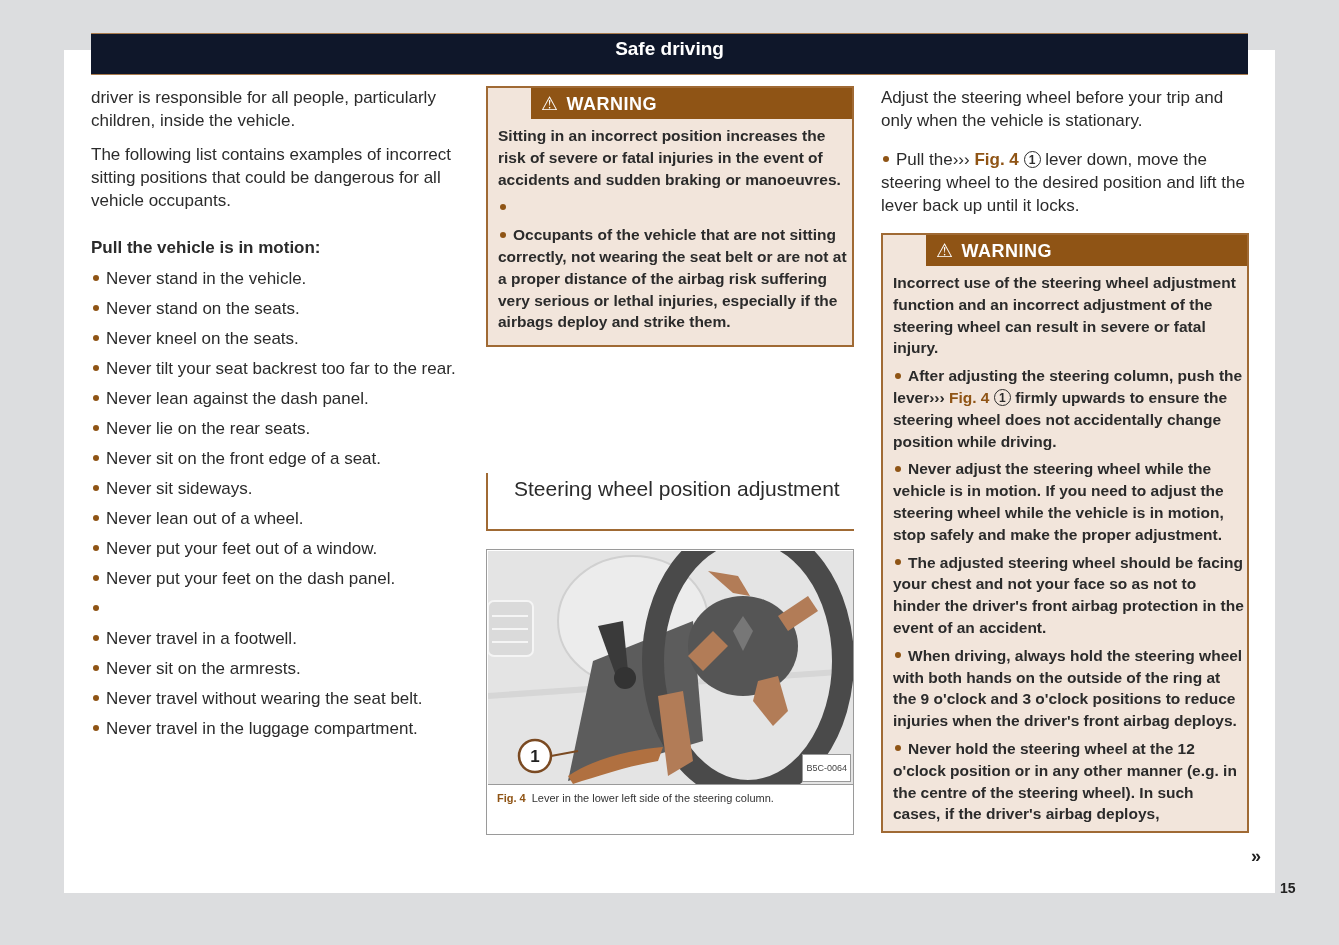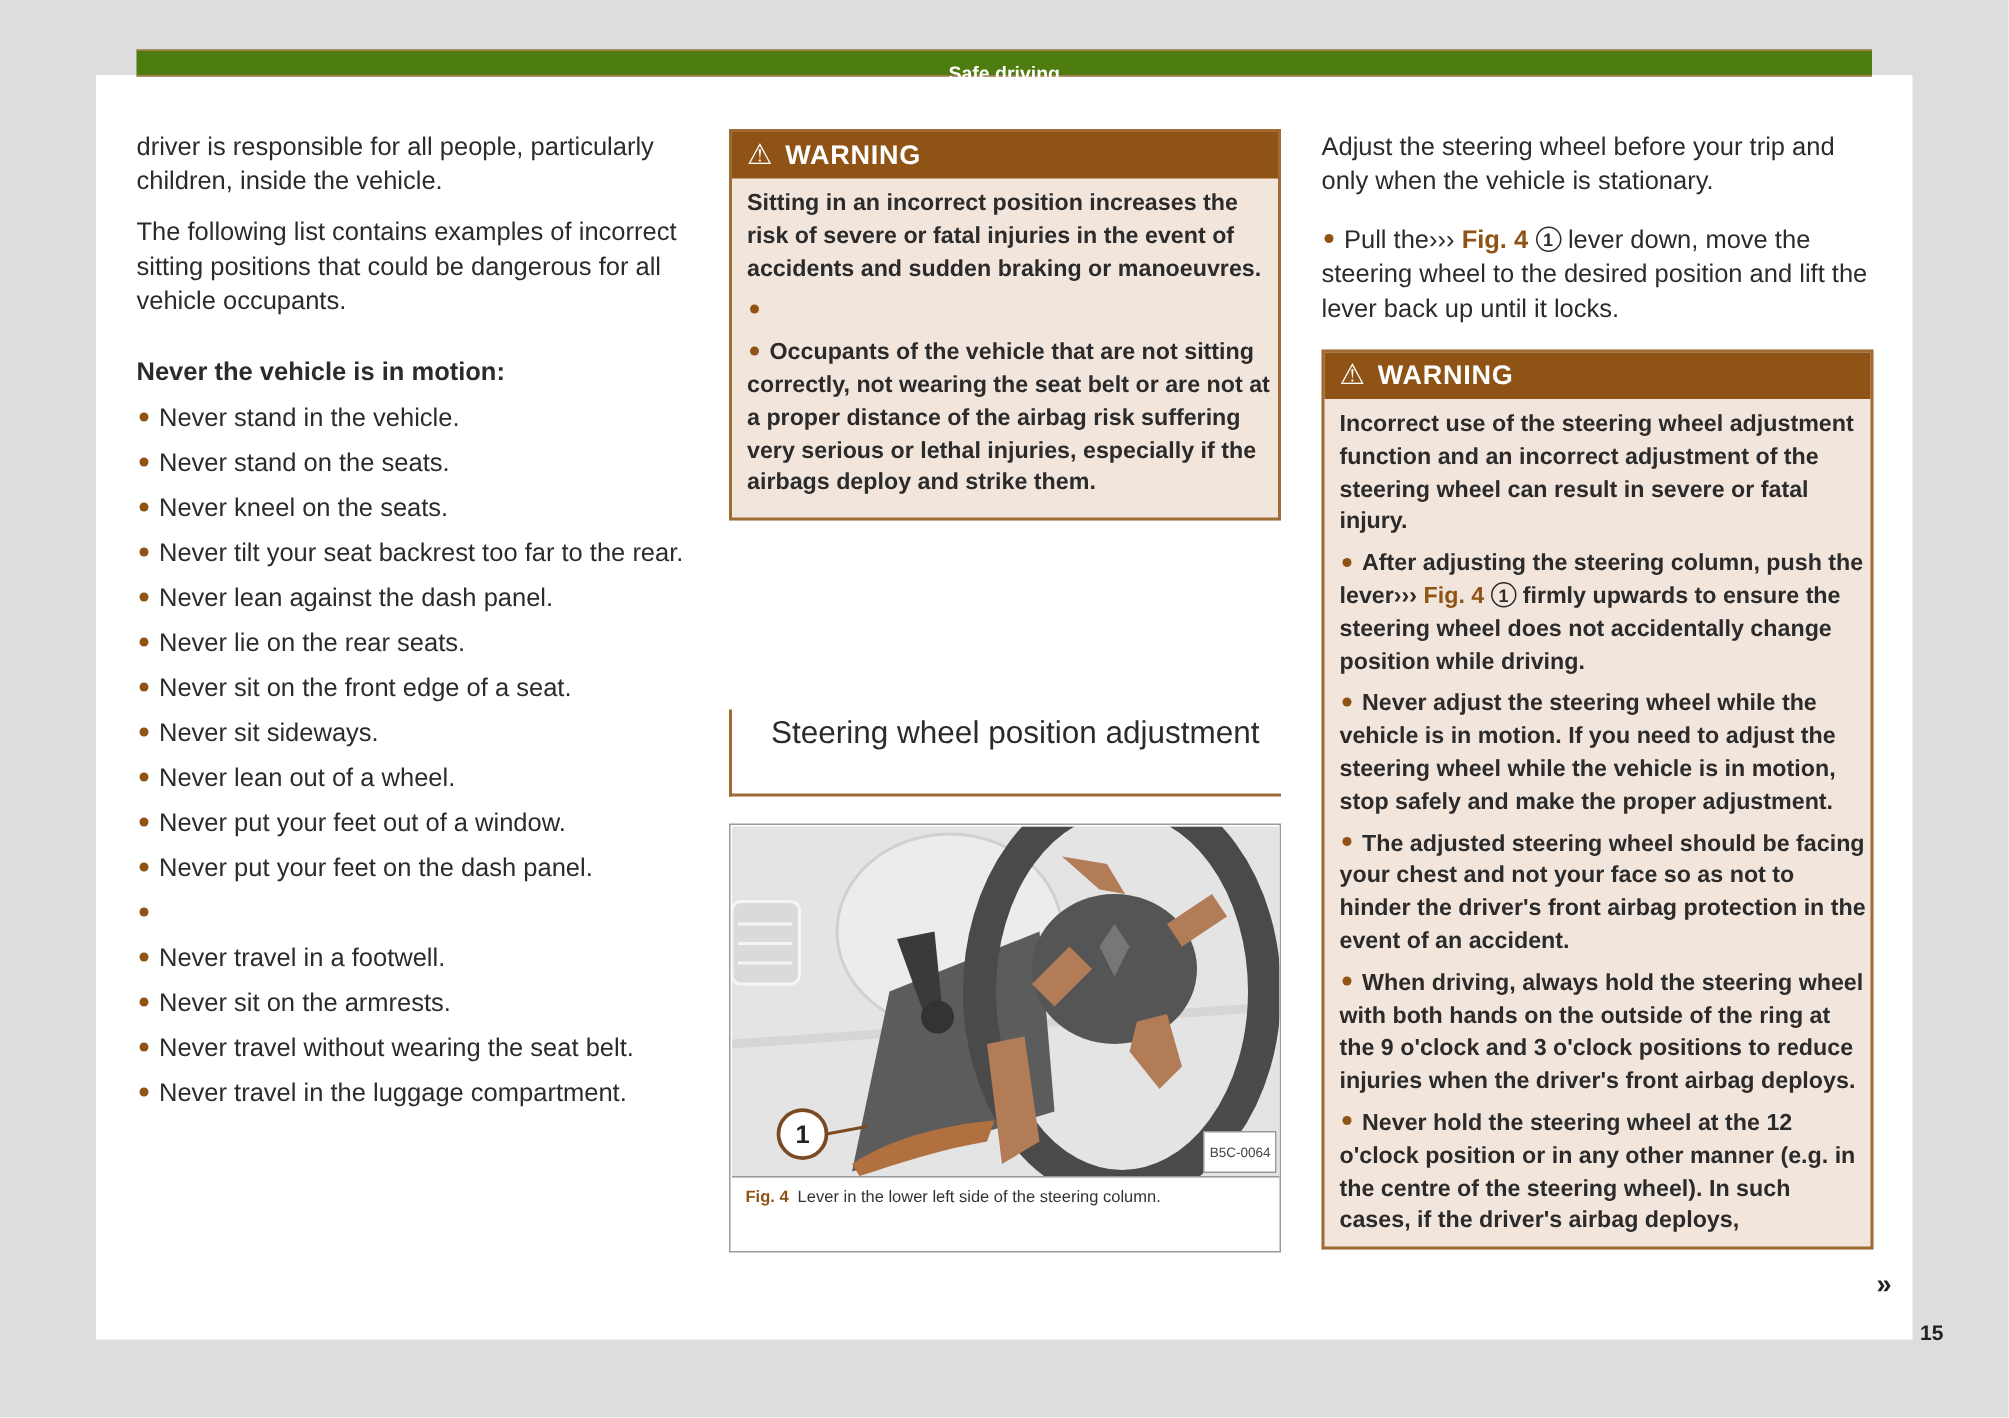--- a/index.html
+++ b/index.html
@@ -2,35 +2,35 @@
 <html><head>
 <meta charset="utf-8">
 <style>
   html, body { margin:0; padding:0; }
   body {
     width:1339px; height:945px; background:#dcdddf; position:relative; overflow:hidden;
     font-family:"Liberation Sans", "DejaVu Sans", sans-serif; color:#2b2b2b;
   }
   .page { position:absolute; left:64px; top:50px; width:1211px; height:843px; background:#ffffff; }
   .header-bar {
-    position:absolute; left:91px; top:33px; width:1157px; height:18px; background:#4d7c0f;
-    color:#fff; text-align:center; font-size:13px; line-height:30px; font-weight:bold;
+    position:absolute; left:91px; top:33px; width:1157px; height:42px; background:#0f172a;
+    color:#fff; text-align:center; font-size:19px; line-height:30px; font-weight:bold;
     border-top:1px solid #a87a4c; border-bottom:1px solid #a87a4c; box-sizing:border-box;
   }
   .col { position:absolute; font-size:17px; line-height:23px; }
   .col1 { left:91px; top:86px; width:365px; }
   .col2 { left:486px; top:86px; width:368px; }
   .col3 { left:881px; top:86px; width:368px; }
   p { margin:0 0 11px 0; }
   .subhead { font-weight:bold; margin-top:24px; margin-bottom:8px; }
   .list { list-style:none; margin:0; padding:0; }
   .list li { margin:0 0 7px 0; }
   .bullet { display:inline-block; width:6px; height:6px; border-radius:50%; background:#8f5415; vertical-align:middle; margin:0 7px 3px 2px; }
   .warn { border:2px solid #a06a34; background:#f2e5db; box-sizing:border-box; }
-  .warn-head { background:#8f5415; color:#fff; font-weight:bold; font-size:18px; height:31px; line-height:31px; padding-left:10px; letter-spacing:0.5px; }
+  .warn-head { background:#8f5415; color:#fff; font-weight:bold; font-size:18px; height:31px; line-height:31px; padding-left:10px; letter-spacing:0.5px;margin-left:43px; }
   .warn-head .tri { display:inline-block; margin-right:8px; font-size:19px; font-weight:normal; }
   .warn-body { padding:6px 2px 6px 10px; font-weight:bold; font-size:15.5px; line-height:21.8px; color:#2b2b2b; }
   .warn-body p { margin:0 0 6px 0; }
   .ref { color:#8f5415; font-weight:bold; }
   .circ { display:inline-block; width:17px; height:17px; border:1.5px solid #2b2b2b; border-radius:50%; text-align:center; font-size:12px; line-height:17px; font-weight:bold; box-sizing:border-box; vertical-align:1px; }
   .sec-title { position:absolute; left:486px; top:473px; width:368px; height:58px; border-left:2px solid #a06a34; border-bottom:2px solid #a06a34; box-sizing:border-box; padding:2px 0 0 26px; font-size:21px; line-height:28px; color:#2b2b2b; }
   .figure { position:absolute; left:486px; top:549px; width:368px; height:286px; border:1px solid #9a9a9a; box-sizing:border-box; background:#fff; }
   .figure-img { position:absolute; left:1px; top:1px; width:365px; height:233px; background:#e6e6e6; overflow:hidden; border-bottom:1px solid #9a9a9a; }
   .fig-code { position:absolute; right:2px; bottom:2px; font-size:9px; background:#fff; border:1px solid #999; padding:8px 3px; color:#444; }
   .caption { position:absolute; left:10px; top:238px; width:345px; font-size:11px; line-height:21px; color:#333; }
@@ -41,21 +41,21 @@
 </head>
 <body>
 
 <div class="page"></div>
 
 <div class="header-bar">Safe driving</div>
 
 <div class="col col1">
   <p>driver is responsible for all people, particularly children, inside the vehicle.</p>
   <p>The following list contains examples of incorrect sitting positions that could be dangerous for all vehicle occupants.</p>
-  <div class="subhead">Never the vehicle is in motion:</div>
+  <div class="subhead">Pull the vehicle is in motion:</div>
   <ul class="list">
     <li><span class="bullet"></span><span>Never stand in the vehicle.</span></li>
     <li><span class="bullet"></span><span>Never stand on the seats.</span></li>
     <li><span class="bullet"></span><span>Never kneel on the seats.</span></li>
     <li><span class="bullet"></span><span>Never tilt your seat backrest too far to the rear.</span></li>
     <li><span class="bullet"></span><span>Never lean against the dash panel.</span></li>
     <li><span class="bullet"></span><span>Never lie on the rear seats.</span></li>
     <li><span class="bullet"></span><span>Never sit on the front edge of a seat.</span></li>
     <li><span class="bullet"></span><span>Never sit sideways.</span></li>
     <li><span class="bullet"></span><span>Never lean out of a wheel.</span></li>

